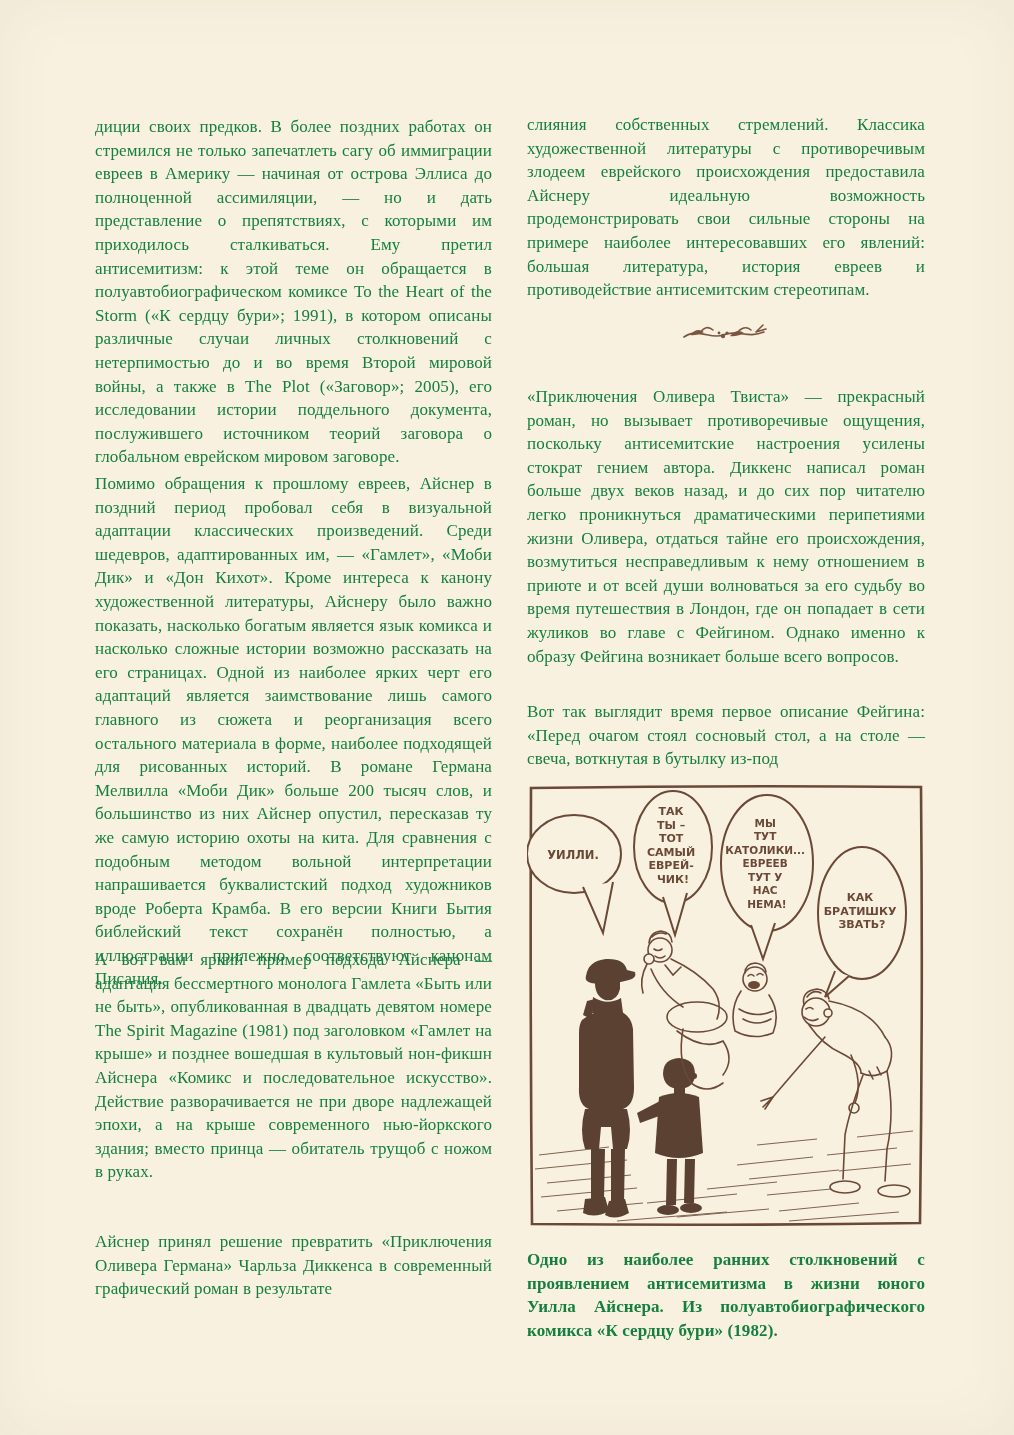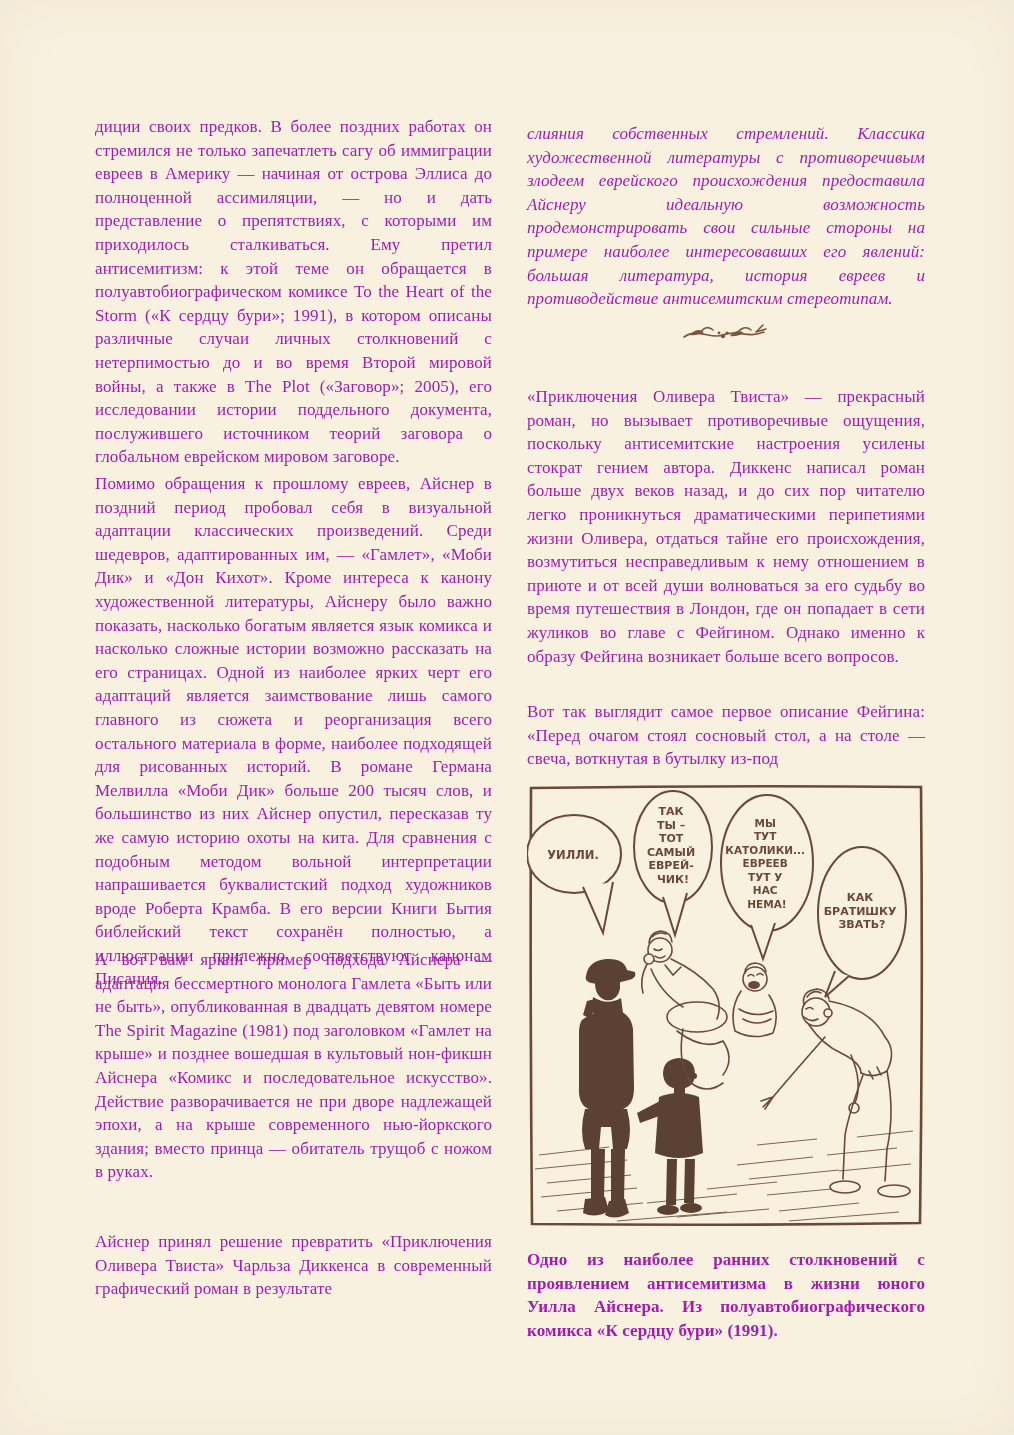--- a/index.html
+++ b/index.html
@@ -12,25 +12,25 @@
     font-family:"Liberation Serif","DejaVu Serif",serif;
   }
   .col{position:absolute;top:108px;}
   .col-left{left:95px;width:397px;}
   .col-right{left:527px;width:398px;}
   .col p{
     position:absolute;left:0;width:100%;
     margin:0;
     font-size:17px;line-height:23.6px;
     text-align:justify;
-    color:#a21caf;
+    color:#15803d;
     letter-spacing:0.1px;
   }
   .lp0{top:7px;}  .lp1{top:364px;} .lp2{top:840px;} .lp3{top:1122px;}
-  .rp0{top:14px;font-style:italic;}  .rp1{top:277px;} .rp2{top:592px;}
+  .rp0{top:5px;}  .rp1{top:277px;} .rp2{top:592px;}
   .ornament{
     position:absolute;top:212px;left:0;width:100%;
     display:flex;justify-content:center;align-items:center;
   }
   .comic{
     position:absolute;top:675px;left:0;margin:0;
     width:398px;height:445px;
   }
   .caption{
     position:absolute;top:1140px;left:0;width:100%;
@@ -49,21 +49,21 @@
 </style>
 </head>
 <body>
 
 <div class="page">
 
   <div class="col col-left">
     <p class="lp0">диции своих предков. В более поздних работах он стремился не только запечатлеть сагу об иммиграции евреев в Америку — начиная от острова Эллиса до полноценной ассимиляции, — но и дать представление о препятствиях, с которыми им приходилось сталкиваться. Ему претил антисемитизм: к этой теме он обращается в полуавтобиографическом комиксе To the Heart of the Storm («К сердцу бури»; 1991), в котором описаны различные случаи личных столкновений с нетерпимостью до и во время Второй мировой войны, а также в The Plot («Заговор»; 2005), его исследовании истории поддельного документа, послужившего источником теорий заговора о глобальном еврейском мировом заговоре.</p>
     <p class="lp1">Помимо обращения к прошлому евреев, Айснер в поздний период пробовал себя в визуальной адаптации классических произведений. Среди шедевров, адаптированных им, — «Гамлет», «Моби Дик» и «Дон Кихот». Кроме интереса к канону художественной литературы, Айснеру было важно показать, насколько богатым является язык комикса и насколько сложные истории возможно рассказать на его страницах. Одной из наиболее ярких черт его адаптаций является заимствование лишь самого главного из сюжета и реорганизация всего остального материала в форме, наиболее подходящей для рисованных историй. В романе Германа Мелвилла «Моби Дик» больше 200 тысяч слов, и большинство из них Айснер опустил, пересказав ту же самую историю охоты на кита. Для сравнения с подобным методом вольной интерпретации напрашивается буквалистский подход художников вроде Роберта Крамба. В его версии Книги Бытия библейский текст сохранён полностью, а иллюстрации прилежно соответствуют канонам Писания.</p>
     <p class="lp2">А вот вам яркий пример подхода Айснера — адаптация бессмертного монолога Гамлета «Быть или не быть», опубликованная в двадцать девятом номере The Spirit Magazine (1981) под заголовком «Гамлет на крыше» и позднее вошедшая в культовый нон-фикшн Айснера «Комикс и последовательное искусство». Действие разворачивается не при дворе надлежащей эпохи, а на крыше современного нью-йоркского здания; вместо принца — обитатель трущоб с ножом в руках.</p>
-    <p class="lp3">Айснер принял решение превратить «Приключения Оливера Твиста» Чарльза Диккенса в современный графический роман в результате</p>
+    <p class="lp3">Айснер принял решение превратить «Приключения Оливера Германа» Чарльза Диккенса в современный графический роман в результате</p>
   </div>
 
   <div class="col col-right">
     <p class="rp0">слияния собственных стремлений. Классика художественной литературы с противоречивым злодеем еврейского происхождения предоставила Айснеру идеальную возможность продемонстрировать свои сильные стороны на примере наиболее интересовавших его явлений: большая литература, история евреев и противодействие антисемитским стереотипам.</p>
 
     <div class="ornament">
       <svg width="96" height="30" viewBox="0 0 96 30">
         <g stroke="#7b553e" fill="none" stroke-width="1.6" stroke-linecap="round">
           <path d="M6,17 C20,7 33,20 45,15 C58,9 70,19 86,12"></path>
           <path d="M22,13 q6,-9 13,-3"></path>
@@ -74,21 +74,21 @@
           <path d="M12,15 q7,-8 14,-3 q-8,4 -14,3 Z"></path>
           <path d="M52,16 q7,-8 14,-3 q-8,4 -14,3 Z"></path>
           <circle cx="45" cy="16" r="2.2"></circle>
           <circle cx="49" cy="13" r="1.6"></circle>
           <circle cx="41" cy="13" r="1.4"></circle>
         </g>
       </svg>
     </div>
 
     <p class="rp1">«Приключения Оливера Твиста» — прекрасный роман, но вызывает противоречивые ощущения, поскольку антисемитские настроения усилены стократ гением автора. Диккенс написал роман больше двух веков назад, и до сих пор читателю легко проникнуться драматическими перипетиями жизни Оливера, отдаться тайне его происхождения, возмутиться несправедливым к нему отношением в приюте и от всей души волноваться за его судьбу во время путешествия в Лондон, где он попадает в сети жуликов во главе с Фейгином. Однако именно к образу Фейгина возникает больше всего вопросов.</p>
-    <p class="rp2">Вот так выглядит самое первое описание Фейгина: «Перед очагом стоял сосновый стол, а на столе — свеча, воткнутая в бутылку из-под</p>
+    <p class="rp2">Вот так выглядит время первое описание Фейгина: «Перед очагом стоял сосновый стол, а на столе — свеча, воткнутая в бутылку из-под</p>
 
     <figure class="comic">
       <svg width="398" height="445" viewBox="0 0 398 445">
 
         <path d="M4,5 Q200,2 394,4 Q396,220 393,440 Q200,443 5,441 Q3,220 4,5 Z" fill="none" stroke="#6b4936" stroke-width="2.6"></path>
 
         <g stroke="#6b4936" stroke-width="1" opacity="0.85">
           <path d="M12,372 l70,-8 M8,386 l92,-9 M20,400 l84,-8 M14,414 l96,-9 M30,428 l86,-8"></path>
           <path d="M120,420 l90,-9 M150,434 l92,-8 M180,406 l70,-7 M90,438 l110,-9"></path>
           <path d="M210,382 l76,-8 M222,396 l90,-9 M240,412 l86,-8 M252,428 l80,-8"></path>
@@ -203,16 +203,16 @@
           <text class="bubble-text" font-size="11">
             <tspan x="335" y="118">КАК</tspan>
             <tspan x="335" y="131.5">БРАТИШКУ</tspan>
             <tspan x="335" y="145">ЗВАТЬ?</tspan>
           </text>
         </g>
 
       </svg>
     </figure>
 
-    <p class="caption">Одно из наиболее ранних столкновений с проявлением антисемитизма в жизни юного Уилла Айснера. Из полуавтобиографического комикса «К сердцу бури» (1991).</p>
+    <p class="caption">Одно из наиболее ранних столкновений с проявлением антисемитизма в жизни юного Уилла Айснера. Из полуавтобиографического комикса «К сердцу бури» (1982).</p>
   </div>
 
 </div>
 
 </body></html>

